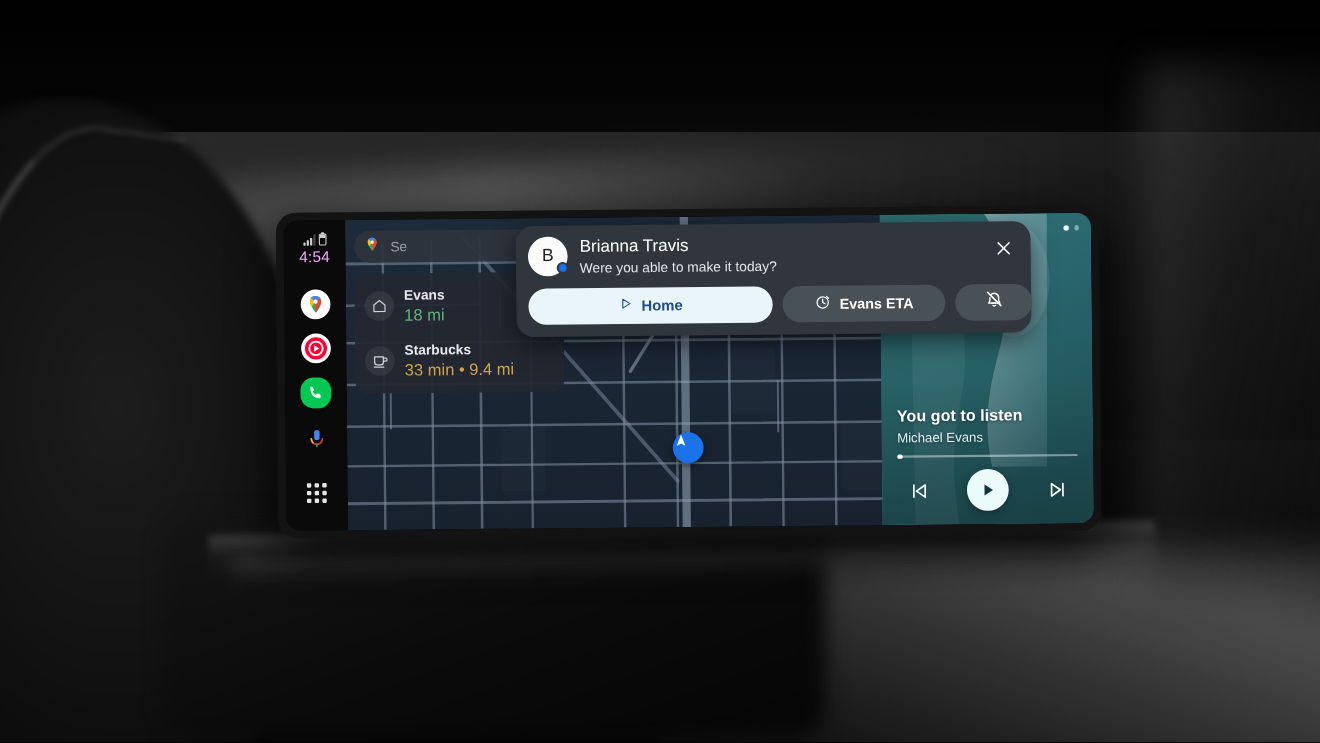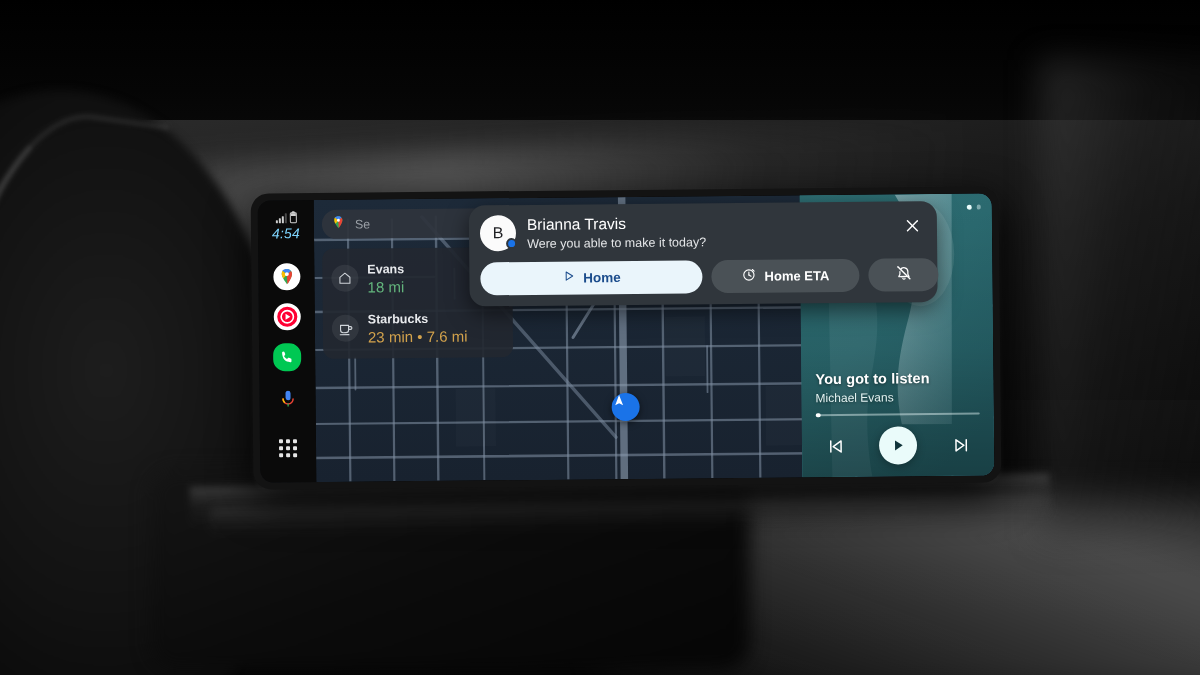--- a/index.html
+++ b/index.html
@@ -100,21 +100,21 @@
   .status-icons { display:flex; align-items:flex-end; gap:3px; height:13px; }
   .sig { display:flex; align-items:flex-end; gap:1px; height:11px; }
   .sig i { display:block; width:2px; background:#cfcfcf; border-radius:0.5px; }
   .sig i:nth-child(1){height:3px;} .sig i:nth-child(2){height:5px;}
   .sig i:nth-child(3){height:7.5px;} .sig i:nth-child(4){height:10px; background:#4a4a4a;}
   .batt {
     width:7px; height:11px; border:1.2px solid #cfcfcf; border-radius:1.5px;
     position:relative; background:linear-gradient(180deg,#cfcfcf 0 32%, transparent 32% 100%);
   }
   .batt:before{ content:""; position:absolute; left:1.6px; top:-2.4px; width:3px; height:2px; background:#cfcfcf; border-radius:1px 1px 0 0;}
-  .clock { color:#7dd3fc; font-size:14px; letter-spacing:0.2px; margin-top:2px; font-weight:400;font-style:italic; }
+  .clock { color:#f0abfc; font-size:14px; letter-spacing:0.2px; margin-top:2px; font-weight:400; }
 
   .rail-apps { margin-top:22px; display:flex; flex-direction:column; align-items:center; gap:13px; }
   .app-ico { width:27px; height:27px; border-radius:50%; display:flex; align-items:center; justify-content:center; position:relative; }
   .app-maps { background:#fff; }
   .app-ytm { background:#fff; }
   .app-phone { background:#00c853; border-radius:12px; width:28px; height:28px;}
   .mic-wrap { width:24px; height:26px; display:flex; align-items:center; justify-content:center; margin-top:3px;}
   .grid-ico { margin-top:13px; display:grid; grid-template-columns:repeat(3,4px); gap:3px; }
   .grid-ico span { width:4px; height:4px; background:#e6e6e6; border-radius:1px; display:block; }
 
@@ -428,21 +428,21 @@
             <div class="sugg-row">
               <span class="sugg-ico">
                 <svg width="16" height="16" viewBox="0 0 24 24" fill="none" stroke="#cfd4d9" stroke-width="1.7" stroke-linecap="round" stroke-linejoin="round">
                   <path d="M4 7 H16 V14 a4 4 0 0 1 -4 4 H8 a4 4 0 0 1 -4 -4 Z"></path>
                   <path d="M16 9 H19 a2 2 0 0 1 0 4 H16"></path>
                   <path d="M3.5 21 H16.5"></path>
                 </svg>
               </span>
               <span class="sugg-txt">
                 <span class="sugg-title">Starbucks</span>
-                <span class="sugg-sub sub-amber" style="display:block">23 min • 7.6 mi</span>
+                <span class="sugg-sub sub-amber" style="display:block">33 min • 9.4 mi</span>
               </span>
             </div>
           </div>
         </div>
 
         <div class="media">
           <svg class="media-art" width="192" height="282" viewBox="0 0 192 282" preserveAspectRatio="none">
             <defs>
               <linearGradient id="art" x1="0" y1="0" x2="0.7" y2="1">
                 <stop offset="0" stop-color="#2e6e73"></stop>
@@ -528,21 +528,21 @@
             </div>
             <div class="btn btn-eta">
               <span>
                 <svg width="15" height="15" viewBox="0 0 24 24" fill="none" stroke="#ffffff" stroke-width="1.8" stroke-linecap="round">
                   <circle cx="12" cy="13" r="8.2"></circle>
                   <path d="M12 13 V 8.4"></path>
                   <path d="M12 13 L 15.4 15"></path>
                   <path d="M17.6 4.4 L 20.4 7"></path>
                 </svg>
               </span>
-              <span>Home ETA</span>
+              <span>Evans ETA</span>
             </div>
             <div class="btn btn-mute">
               <span>
                 <svg width="17" height="17" viewBox="0 0 24 24" fill="none" stroke="#ffffff" stroke-width="1.8" stroke-linecap="round" stroke-linejoin="round">
                   <path d="M7.2 7.4 A5.6 5.6 0 0 1 17.6 10.2 V14 l1.6 3.2 H8.4"></path>
                   <path d="M6.4 10.2 V14 L4.8 17.2 H 14" stroke-opacity="0.95"></path>
                   <path d="M10.4 20.2 a2.2 2.2 0 0 0 3.2 0"></path>
                   <path d="M3.6 3.4 L 20.4 20.6" stroke-width="2"></path>
                 </svg>
               </span>

